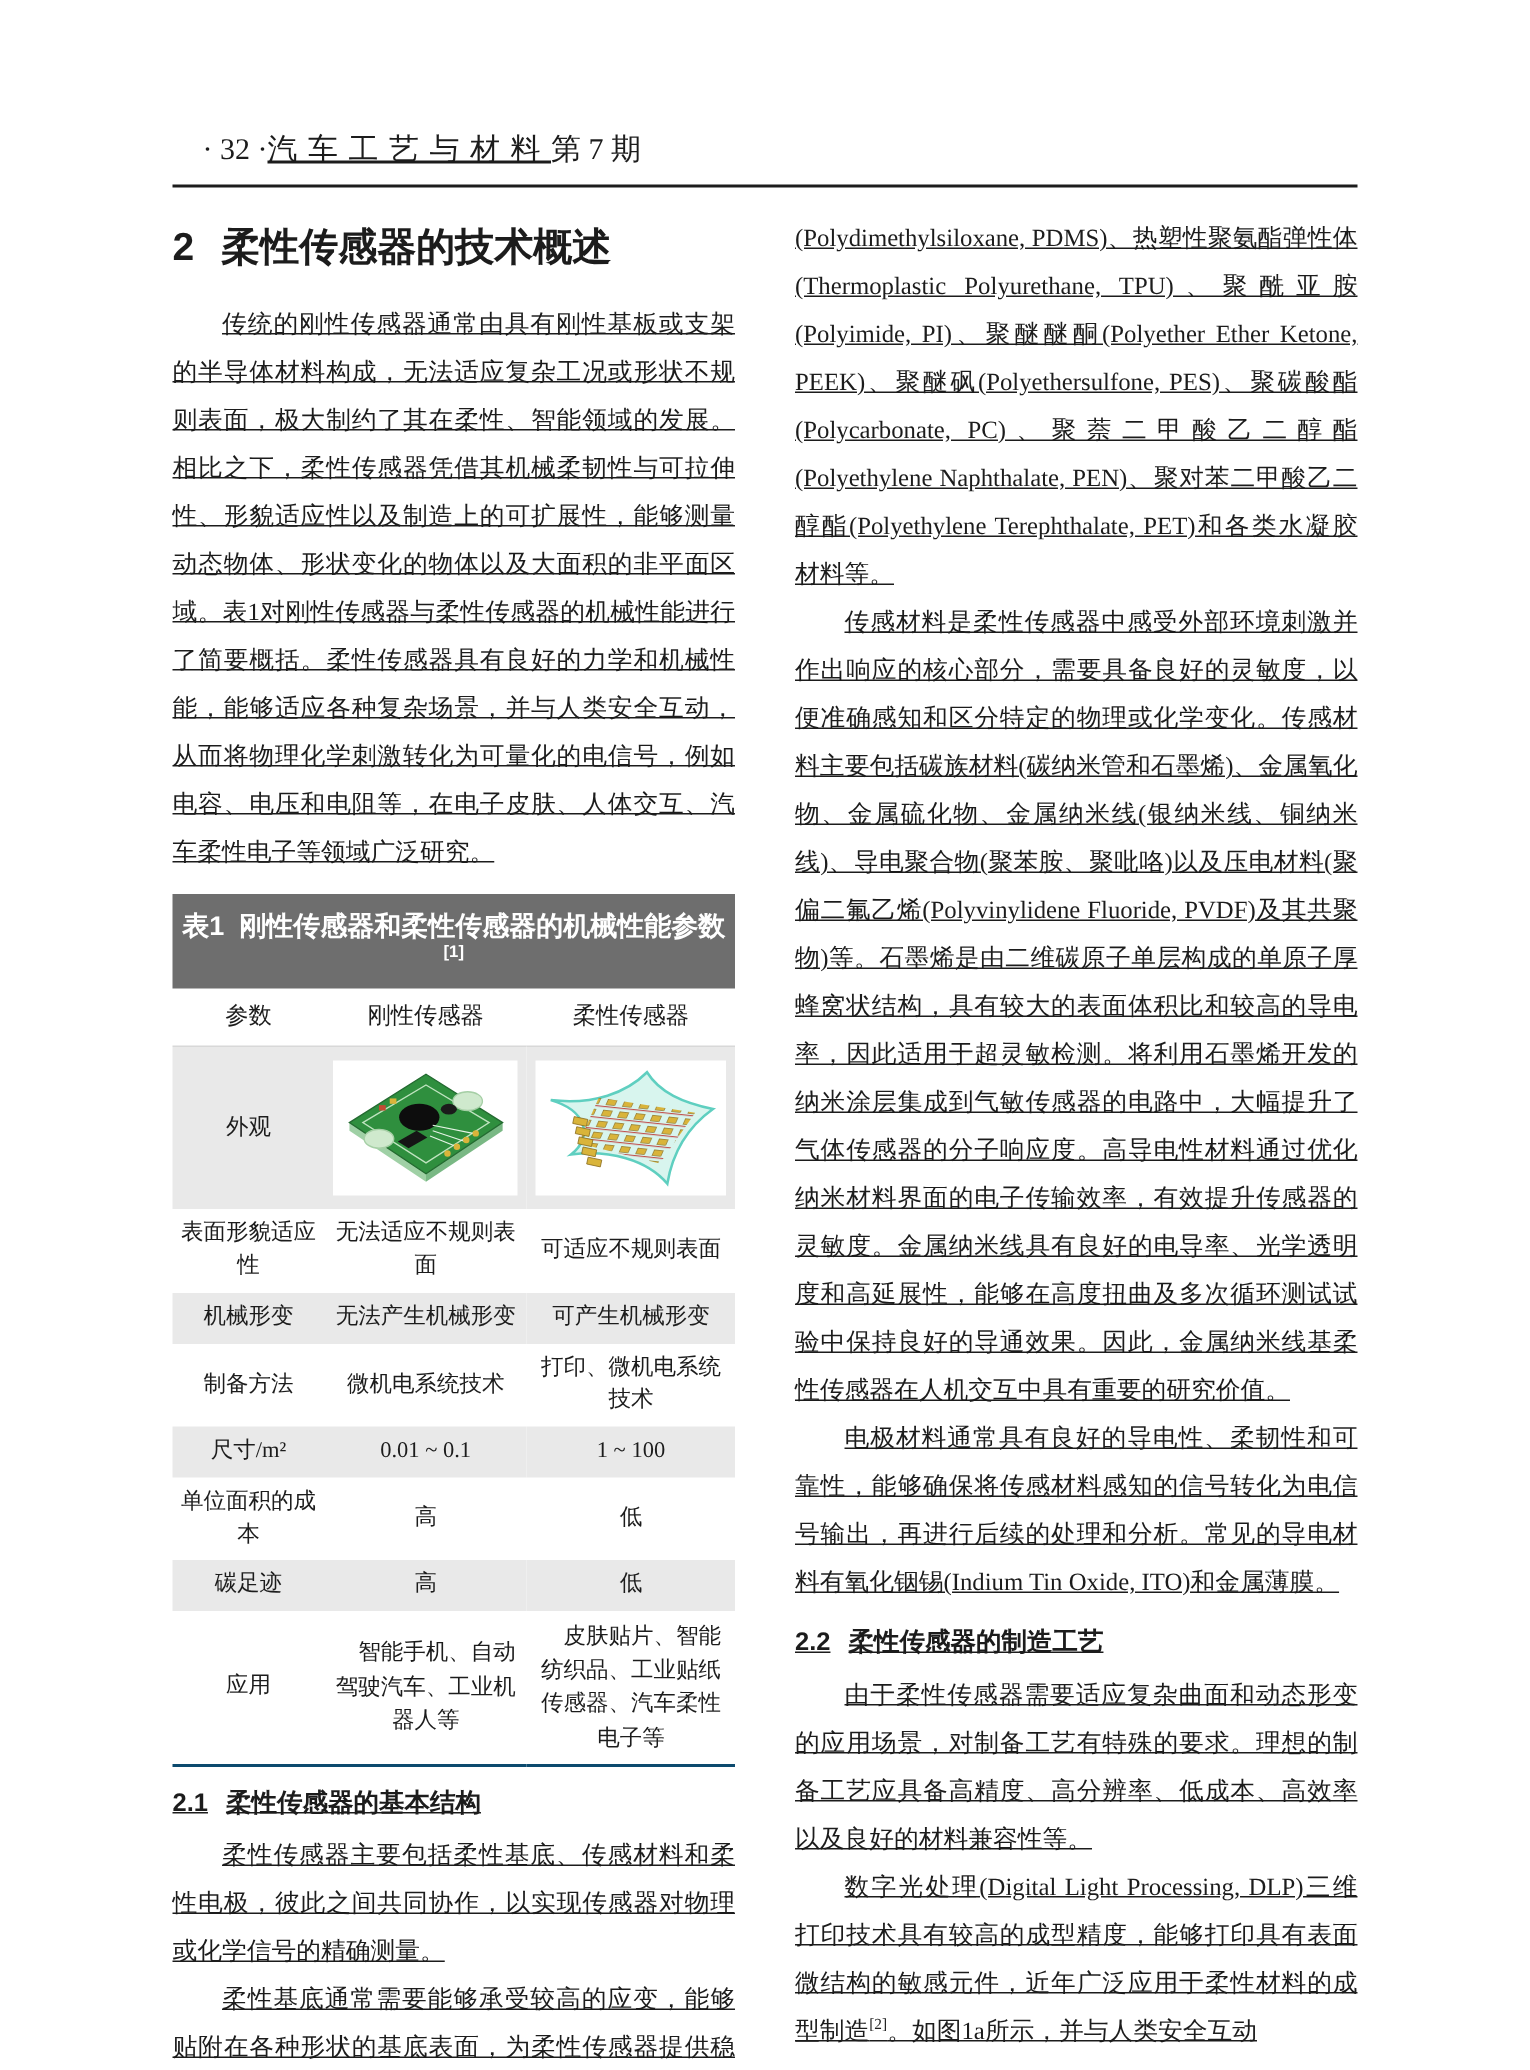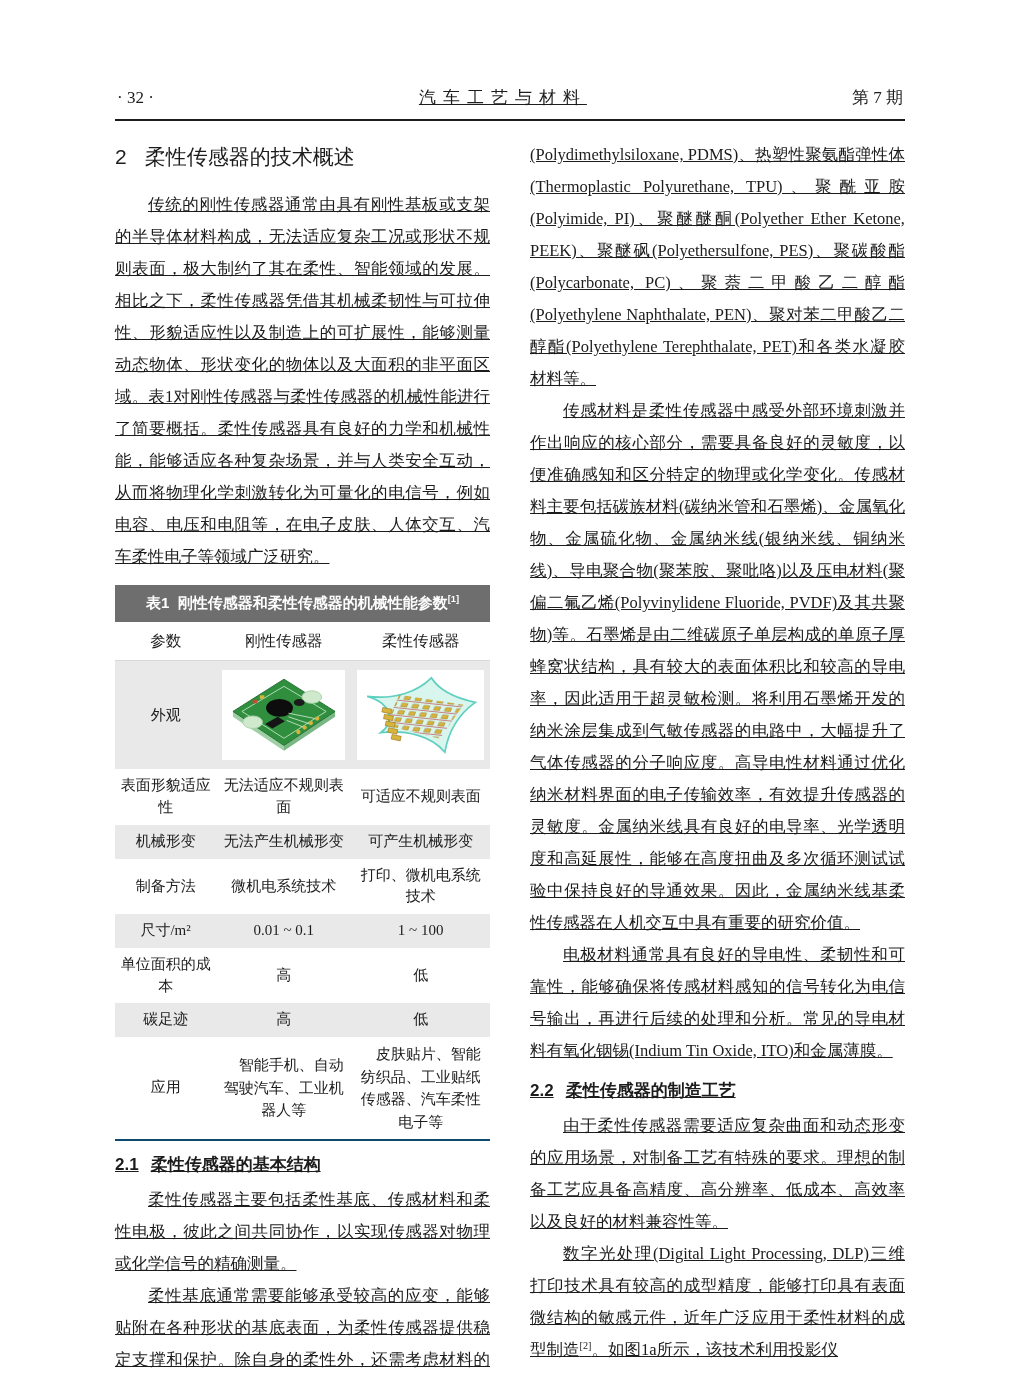--- a/index.html
+++ b/index.html
@@ -1,39 +1,39 @@
 <!DOCTYPE html>
 <html style="--bar: #6e6e6e; --stripe: #e9e9e9; --pcb-green: #2f8f3e; --flex-cyan: #d8f5ee; --pad-gold: #d9b43a; --trace-red: #c0504d;"><head>
 <meta charset="utf-8">
 <style>
   html,body{margin:0;padding:0;background:#ffffff;}
   .page{position:relative;width:1020px;height:1380px;background:#fff;overflow:hidden;
         color:#1c1c1c;font-family:"Liberation Serif","DejaVu Serif",serif;}
   .content{position:absolute;left:115px;top:86px;width:790px;}
-  .pg-header{display:flex;justify-content:space-between;align-items:baseline;
-             font-size:17px;padding:0 2px 10px 2px;}
+  .pg-header{display:flex;align-items:baseline;
+             font-size:20px;padding:0 2px 10px 2px;margin-left:18px;}
   .jtitle{letter-spacing:7px;text-decoration:underline;}
   .rule{border-top:2px solid #1c1c1c;margin-bottom:18px;}
   .cols{display:flex;gap:40px;}
   .col{width:375px;}
-  h2.sec{font-family:"Liberation Sans","DejaVu Sans",sans-serif;font-size:21px;
-         font-weight:normal;margin:4px 0 18px 0;}
+  h2.sec{font-family:"Liberation Sans","DejaVu Sans",sans-serif;font-size:26px;
+         font-weight:bold;margin:4px 0 18px 0;}
   h2.sec .num{margin-right:18px;}
   h3.subsec{font-family:"Liberation Sans","DejaVu Sans",sans-serif;font-size:17px;
             font-weight:bold;margin:12px 0 8px 0;text-decoration:underline;}
   h3.subsec .num{margin-right:12px;}
   p.body{font-size:16.5px;line-height:32px;text-align:justify;margin:0;
          font-family:"Liberation Serif","DejaVu Serif",serif;text-decoration:underline;}
   p.indent{text-indent:2em;}
   sup{font-size:0.62em;line-height:0;}
   
   .tbl{margin:12px 0 10px 0;}
   .tbl-title{background:var(--bar,#6e6e6e);color:#ffffff;text-align:center;
              font-family:"Liberation Sans","DejaVu Sans",sans-serif;
-             font-size:15px;font-weight:bold;padding:9px 4px;}
+             font-size:18px;font-weight:bold;padding:9px 4px;}
   table.t1{width:100%;border-collapse:collapse;font-size:15px;line-height:1.45;
            border-bottom:2px solid #0c4a6e;table-layout:fixed;}
   table.t1 thead th{font-weight:normal;font-size:15.5px;padding:8px 2px;
                     border-bottom:1px solid #d8d8d8;}
   table.t1 td{text-align:center;vertical-align:middle;padding:6px 4px;word-break:break-all;}
   table.t1 tr.g{background:var(--stripe,#e9e9e9);}
   td.just{text-align:justify;text-indent:1em;padding:6px 7px;line-height:1.5;}
   .imgbox{background:#fff;display:flex;align-items:center;justify-content:center;
           margin:3px 2px;height:90px;}
   .imgbox svg{display:block;}
@@ -173,18 +173,18 @@
 
       <div class="col">
         <p class="body">(Polydimethylsiloxane, PDMS)、热塑性聚氨酯弹性体(Thermoplastic Polyurethane, TPU)、聚酰亚胺(Polyimide, PI)、聚醚醚酮(Polyether Ether Ketone, PEEK)、聚醚砜(Polyethersulfone, PES)、聚碳酸酯(Polycarbonate, PC)、聚萘二甲酸乙二醇酯(Polyethylene Naphthalate, PEN)、聚对苯二甲酸乙二醇酯(Polyethylene Terephthalate, PET)和各类水凝胶材料等。</p>
         <p class="body indent">传感材料是柔性传感器中感受外部环境刺激并作出响应的核心部分，需要具备良好的灵敏度，以便准确感知和区分特定的物理或化学变化。传感材料主要包括碳族材料(碳纳米管和石墨烯)、金属氧化物、金属硫化物、金属纳米线(银纳米线、铜纳米线)、导电聚合物(聚苯胺、聚吡咯)以及压电材料(聚偏二氟乙烯(Polyvinylidene Fluoride, PVDF)及其共聚物)等。石墨烯是由二维碳原子单层构成的单原子厚蜂窝状结构，具有较大的表面体积比和较高的导电率，因此适用于超灵敏检测。将利用石墨烯开发的纳米涂层集成到气敏传感器的电路中，大幅提升了气体传感器的分子响应度。高导电性材料通过优化纳米材料界面的电子传输效率，有效提升传感器的灵敏度。金属纳米线具有良好的电导率、光学透明度和高延展性，能够在高度扭曲及多次循环测试试验中保持良好的导通效果。因此，金属纳米线基柔性传感器在人机交互中具有重要的研究价值。</p>
         <p class="body indent">电极材料通常具有良好的导电性、柔韧性和可靠性，能够确保将传感材料感知的信号转化为电信号输出，再进行后续的处理和分析。常见的导电材料有氧化铟锡(Indium Tin Oxide, ITO)和金属薄膜。</p>
 
         <h3 class="subsec">
           <span class="num">2.2</span><span>柔性传感器的制造工艺</span>
         </h3>
         <p class="body indent">由于柔性传感器需要适应复杂曲面和动态形变的应用场景，对制备工艺有特殊的要求。理想的制备工艺应具备高精度、高分辨率、低成本、高效率以及良好的材料兼容性等。</p>
-        <p class="body indent"><span>数字光处理(Digital Light Processing, DLP)三维打印技术具有较高的成型精度，能够打印具有表面微结构的敏感元件，近年广泛应用于柔性材料的成型制造</span><sup>[2]</sup><span>。如图1a所示，该技术利用投影仪</span></p>
+        <p class="body indent"><span>数字光处理(Digital Light Processing, DLP)三维打印技术具有较高的成型精度，能够打印具有表面微结构的敏感元件，近年广泛应用于柔性材料的成型制造</span><sup>[2]</sup><span>。如图1a所示，并与人类安全互动</span></p>
       </div>
 
     </div>
   </div>
 </div>
 
 </body></html>

